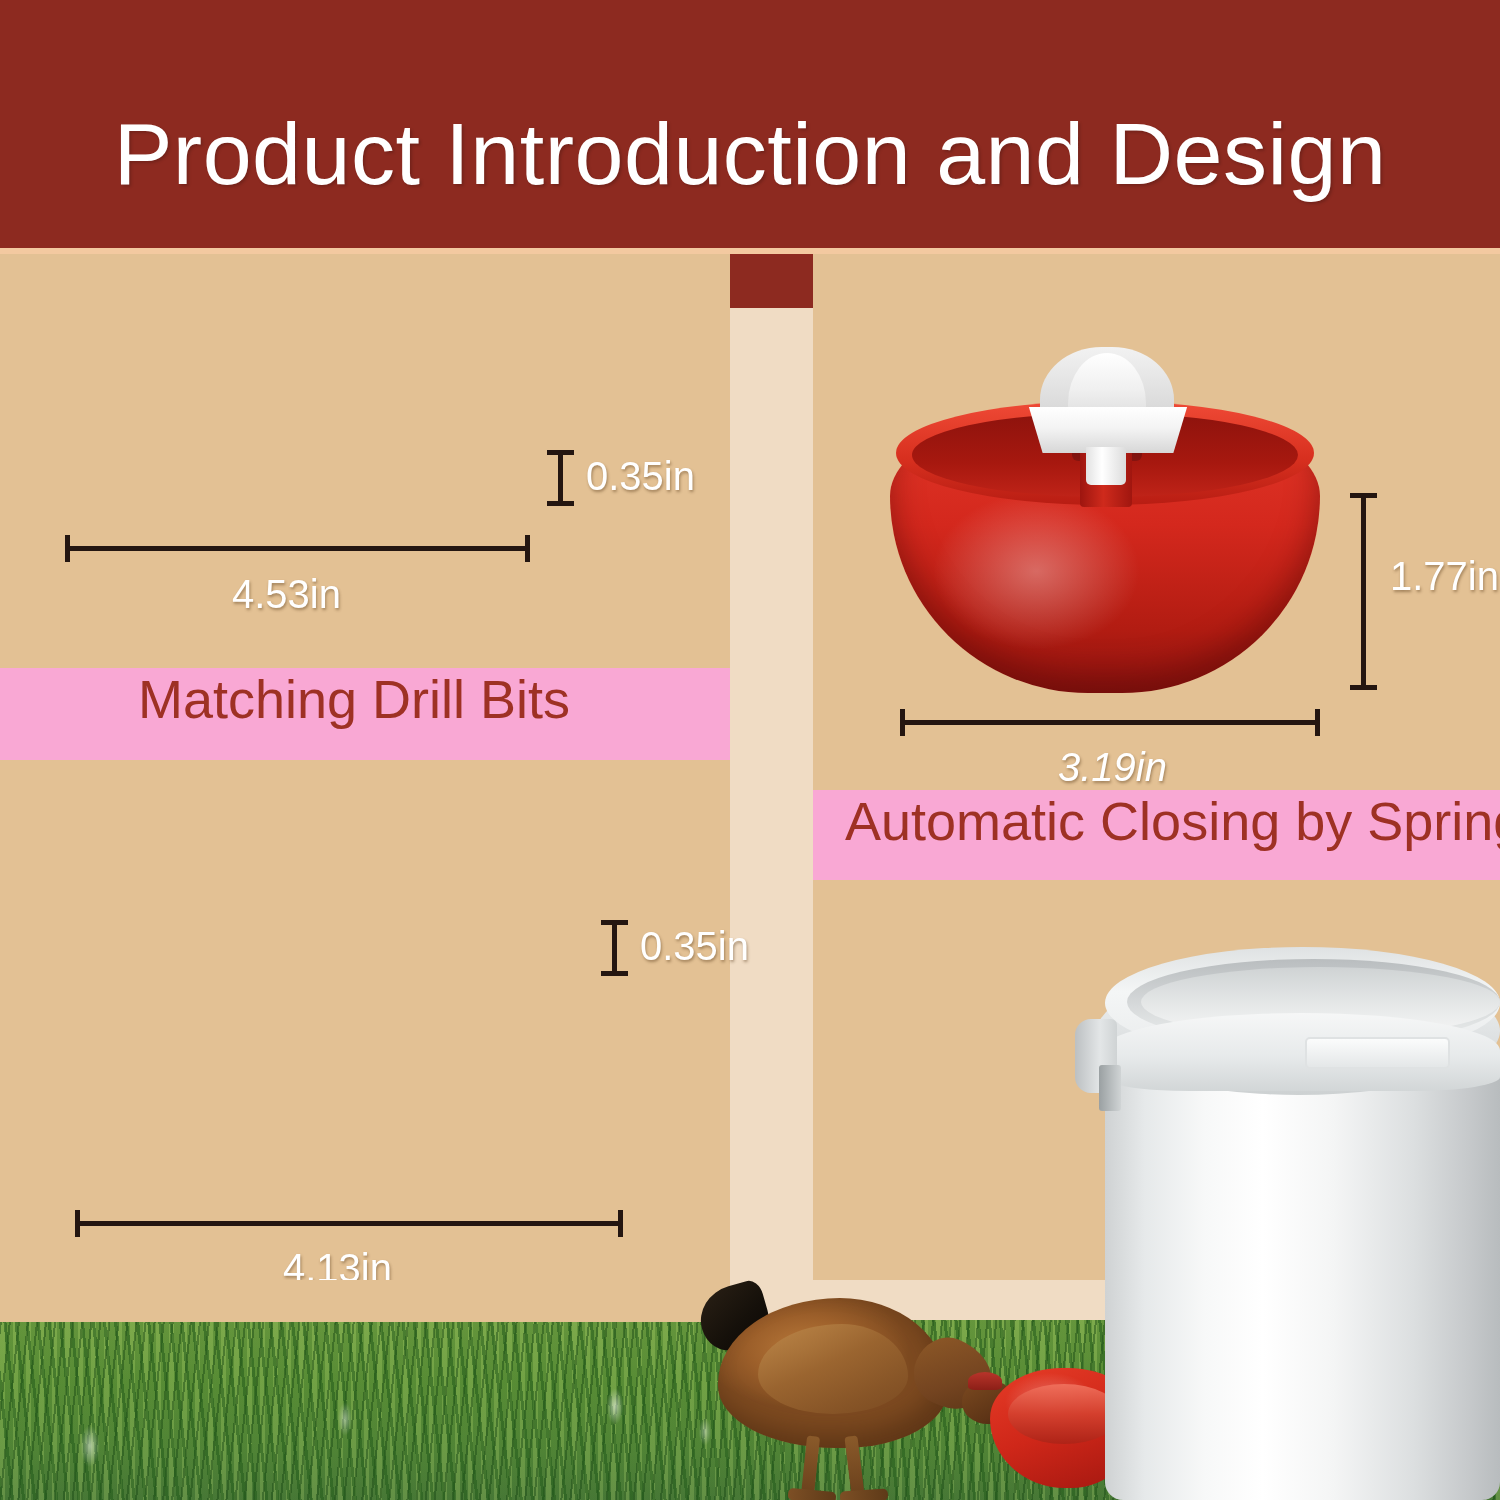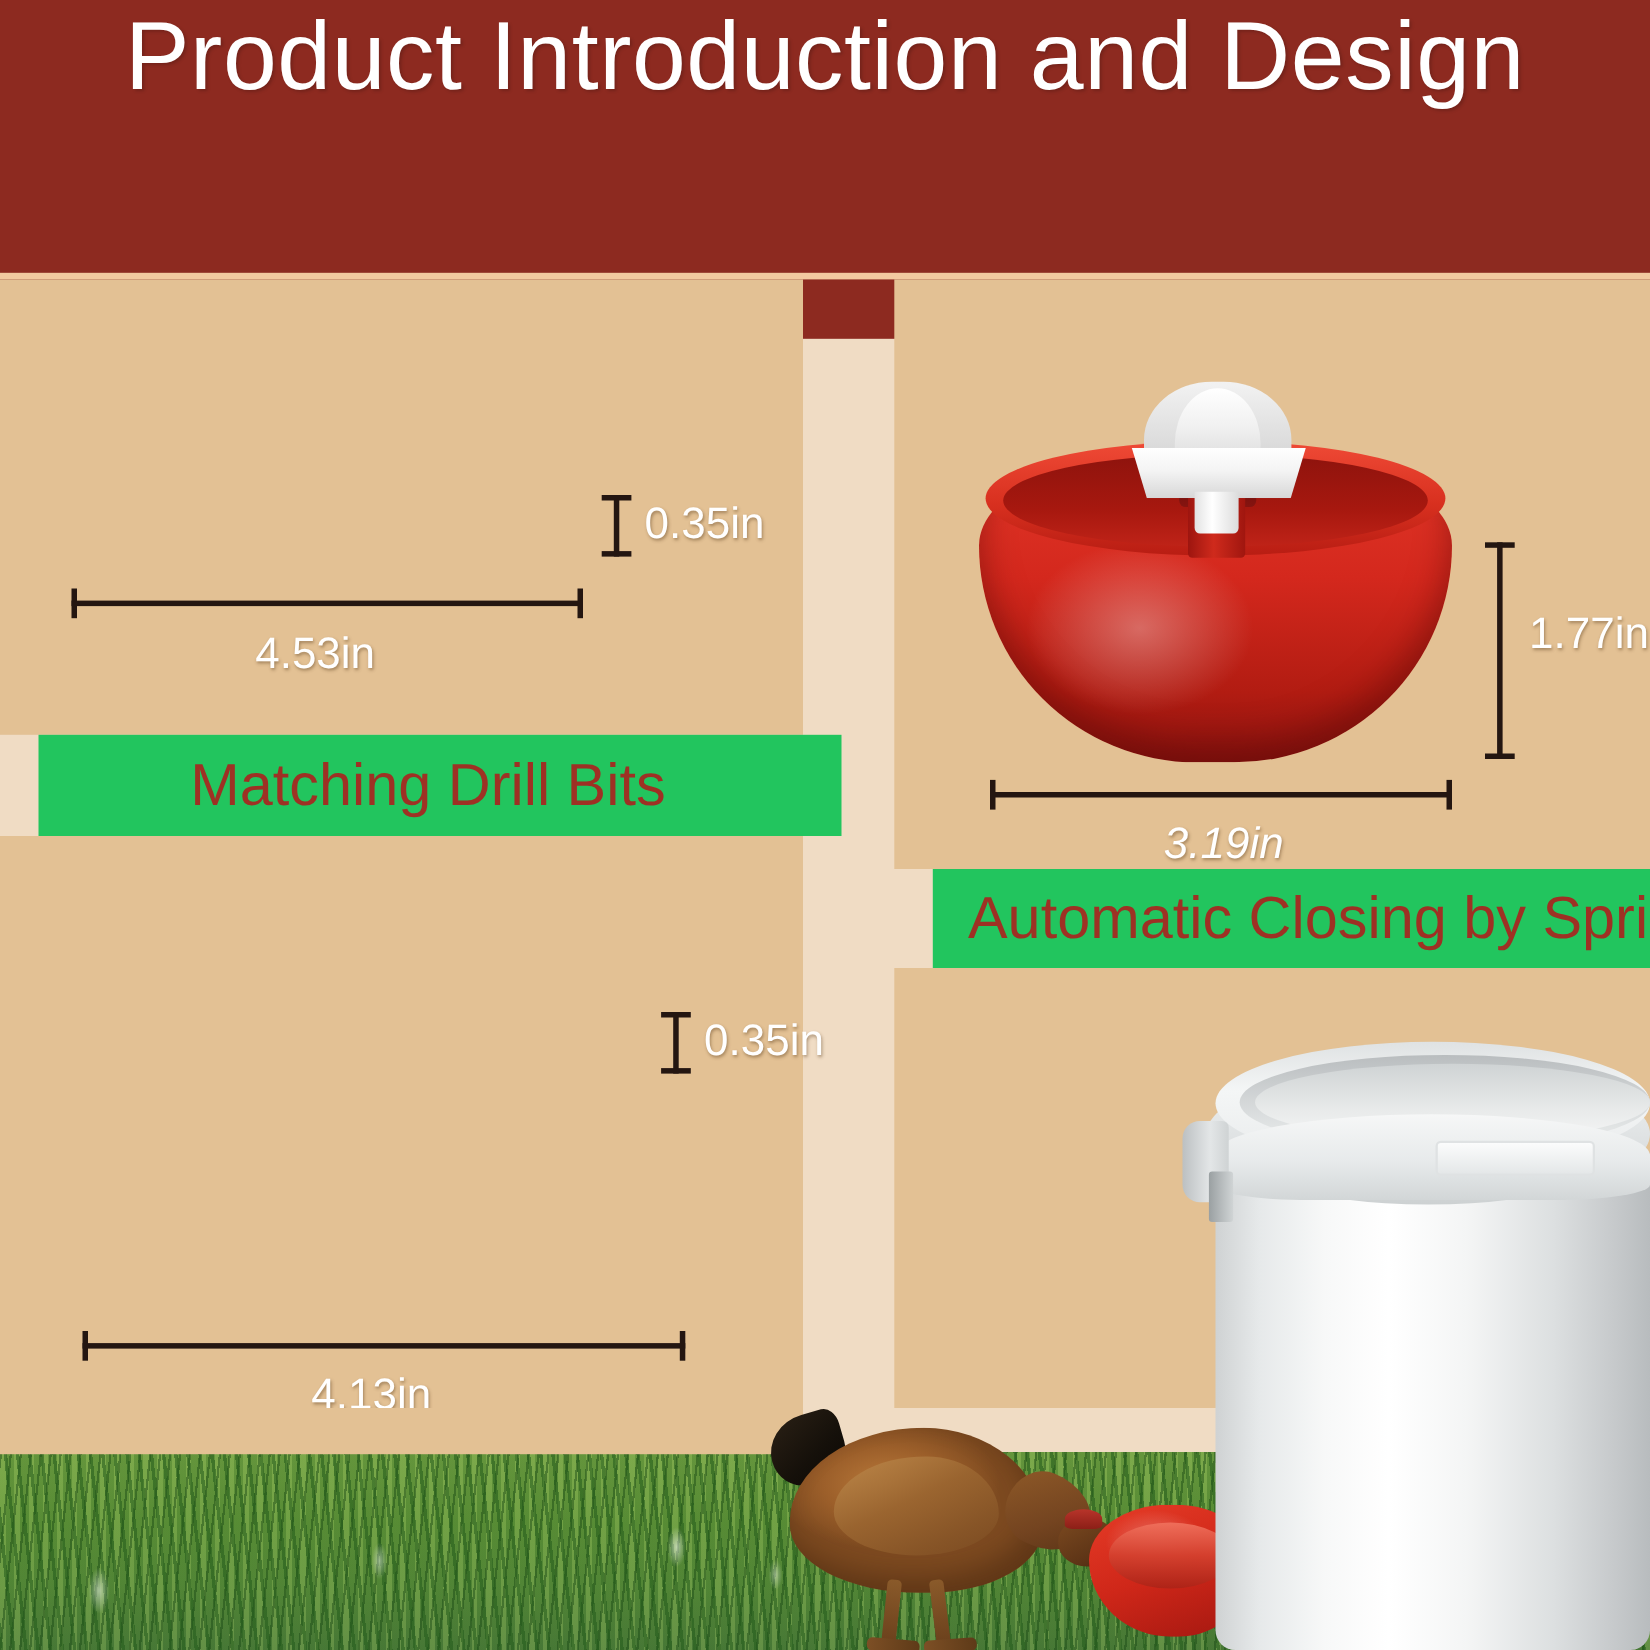--- a/index.html
+++ b/index.html
@@ -9,38 +9,38 @@
     background:#f0dcc4;
     overflow:hidden;
     position:relative;
   }
   .page { position:relative; width:1500px; height:1500px; overflow:hidden; background:#f0dcc4; }
 
   
   .header {
     position:absolute; left:0; top:0; width:1500px; height:308px;
     background:#8d2a20;
-    display:flex; justify-content:center;
+    display:flex; align-items:center; justify-content:center;
   }
   .header-title {
     color:#ffffff;
     font-size:88px;
     font-weight:400;
     letter-spacing:0.5px;
     text-shadow:2px 2px 3px rgba(0,0,0,0.18);
     white-space:nowrap;
   }
   .header-underline {
     position:absolute; left:0; top:248px; width:1500px; height:6px;
     background:#f3c9a0;
   }
 
   
   .panel { position:absolute; background:#e3c194; }
-  .caption-strip { position:absolute; background:#22c55e; display:flex; align-items:center;margin-left:35px; }
+  .caption-strip { position:absolute; background:#f9a8d4; display:flex; align-items:flex-start; }
   .caption-text {
     color:#9e3124;
     font-size:54px;
     font-weight:400;
     white-space:nowrap;
   }
 
   
   #panel-drill      { left:0;   top:254px; width:730px; height:414px; }
   #caption-drill    { left:0;   top:668px; width:730px; height:92px; padding-left:138px; }

